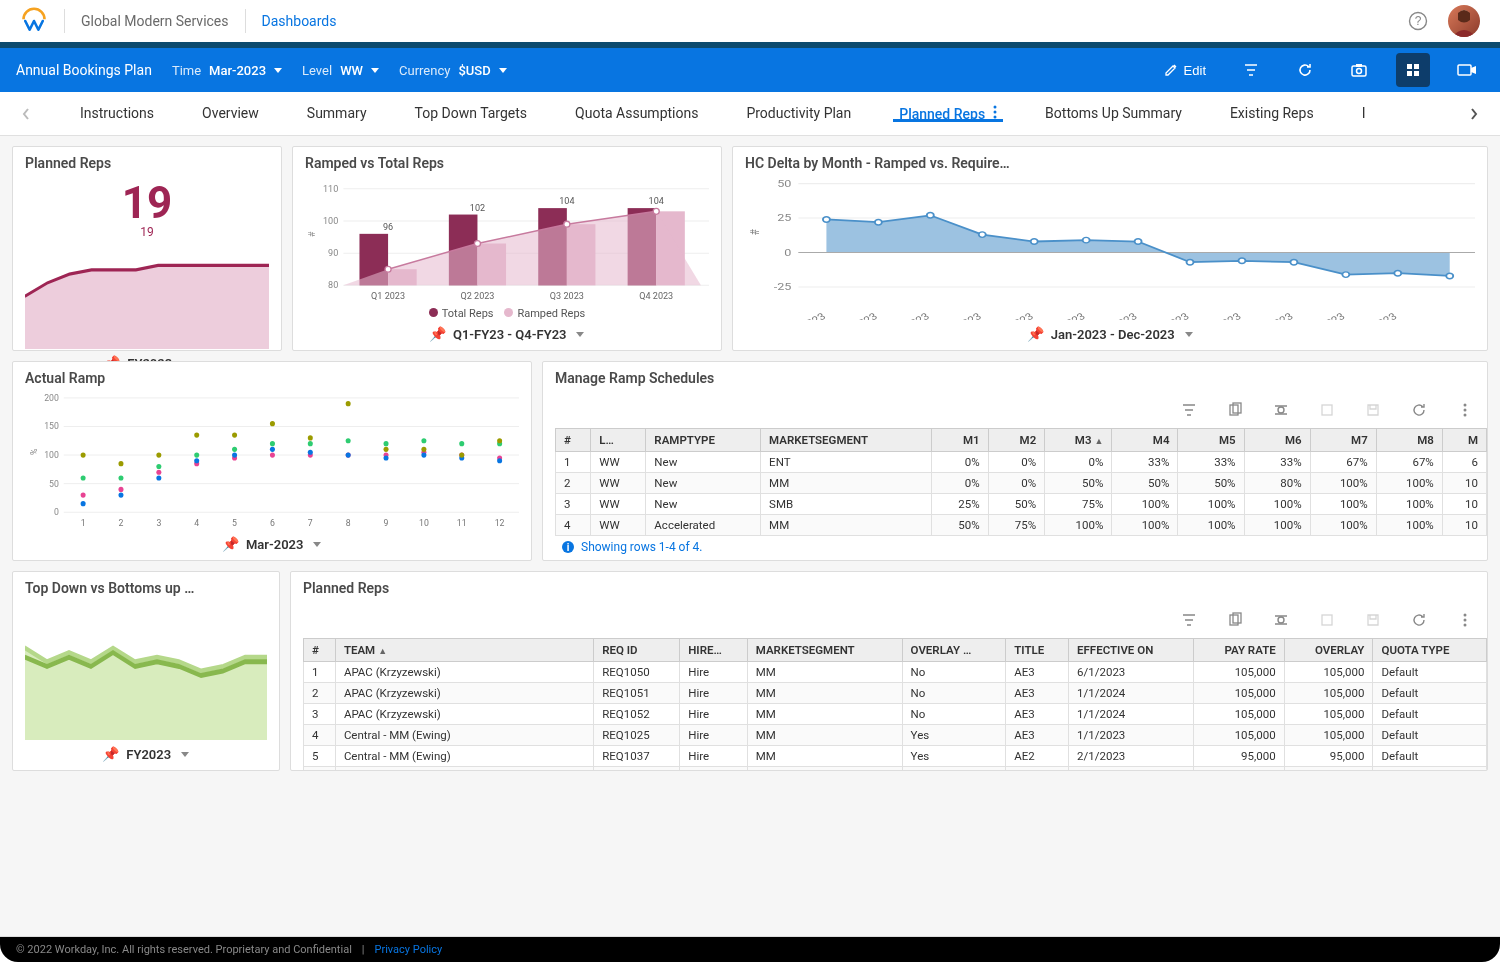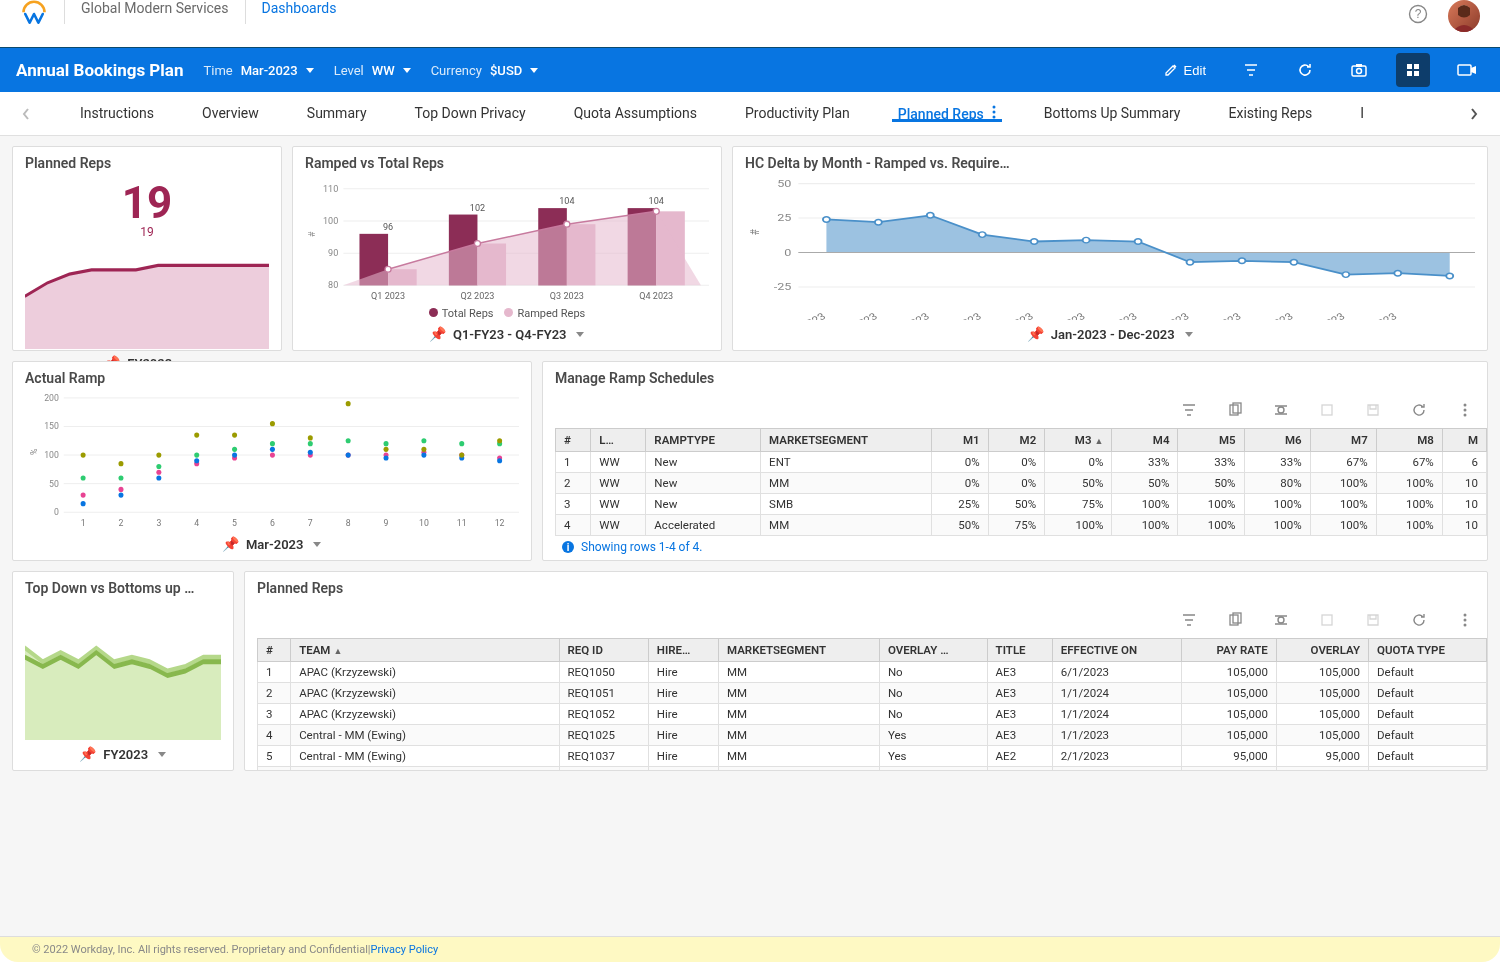--- a/index.html
+++ b/index.html
@@ -1,32 +1,32 @@
 <!DOCTYPE html>
 <html><head>
 <meta charset="utf-8">
 <style>
 * { margin:0; padding:0; box-sizing:border-box; }
 body { font-family: -apple-system, BlinkMacSystemFont, "Segoe UI", Roboto, sans-serif; font-size:13px; color:#333; background:#fff; }
 .app { width:1500px; height:962px; position:relative; display:flex; flex-direction:column; border-radius:18px; overflow:hidden; }
 
 
-.hdr { display:flex; height:48px; padding:0 20px; border-bottom:1px solid #0c4a6e; gap:16px; }
+.hdr { display:flex; align-items:center; height:48px; padding:0 20px; border-bottom:6px solid #0c4a6e; gap:16px; }
 .logo { width:28px; height:28px; position:relative; }
 .logo svg { width:100%; height:100%; }
 .divider-v { width:1px; height:24px; background:#ddd; }
 .org { color:#6a6a6a; font-size:14px; }
 .org-link { color:#0875e1; font-size:14px; text-decoration:none; }
 .hdr-spacer { flex:1; }
 .hdr-btn { width:28px; height:28px; border:none; background:none; display:flex; align-items:center; justify-content:center; cursor:pointer; border-radius:50%; }
 .avatar { width:32px; height:32px; border-radius:50%; background:linear-gradient(135deg,#d97a5a,#8b3a2a); overflow:hidden; }
 
 
 .bluebar { display:flex; align-items:center; height:44px; background:#0875e1; color:#fff; padding:0 16px; gap:20px; }
-.bluebar .title { font-size:17px; font-weight:700; }
+.bluebar .title { font-size:14px; font-weight:400; }
 .bluebar .fld { display:flex; align-items:flex-start; gap:8px; font-size:13px; }
 .bluebar .fld-label { opacity:0.85; }
 .bluebar .fld-val { font-weight:500; display:flex; align-items:center; gap:4px; }
 .bluebar-spacer { flex:1; }
 .bluebar .bbtn { width:34px; height:34px; border:none; background:none; display:flex; align-items:center; justify-content:center; cursor:pointer; border-radius:4px; color:#fff; }
 .bluebar .bbtn.edit { width:auto; padding:0 8px; gap:6px; font-size:13px; }
 .bluebar .bbtn.dark { background:#0d3d6b; }
 
 
 .tabrow { display:flex; align-items:center; height:44px; border-bottom:1px solid #e0e0e0; padding:0 12px; gap:34px; }
@@ -57,21 +57,21 @@
 .tool-btn { width:20px; height:20px; background:none; border:none; cursor:pointer; color:#888; display:flex; align-items:center; justify-content:center; }
 table { width:100%; border-collapse:collapse; font-size:11.5px; }
 th { background:#eee; color:#333; font-weight:600; text-align:left; padding:4px 8px; border:1px solid #ccc; white-space:nowrap; }
 td { padding:3px 8px; border:1px solid #e0e0e0; white-space:nowrap; }
 tr:nth-child(even) td { background:#fafafa; }
 td.num, th.num { text-align:right; }
 .info-row { display:flex; align-items:center; gap:6px; color:#0875e1; font-size:12px; padding:4px 6px; }
 .sort-ind { font-size:9px; color:#666; margin-left:3px; }
 
 
-.footer { height:26px; background:#fef9c3; border-top:1px solid #ddd; font-size:11px; color:#888; display:flex; align-items:center; padding:0 32px; }
+.footer { height:26px; background:#000000; border-top:1px solid #ddd; font-size:11px; color:#888; display:flex; align-items:center; padding:0 16px; gap:10px; }
 .footer a { color:#0875e1; text-decoration:none; }
 
 
 .chev-down { display:inline-block; width:0; height:0; border-left:4px solid transparent; border-right:4px solid transparent; border-top:5px solid currentColor; vertical-align:middle; margin-left:4px; }
 </style>
 </head>
 <body>
 
 <div class="app">
 
@@ -168,21 +168,21 @@
   <div class="tabrow">
     <div class="tab-arrow">
       <svg width="10" height="14" viewBox="0 0 10 14">
           <path d="M7 2 L3 7 L7 12" fill="none" stroke="#bbb" stroke-width="2"></path>
         </svg>
     </div>
     <div id="tabs-container" style="display:flex;gap:36px;flex:1;overflow:hidden;">
         <div class="tab">Instructions</div>
         <div class="tab">Overview</div>
         <div class="tab">Summary</div>
-        <div class="tab">Top Down Privacy</div>
+        <div class="tab">Top Down Targets</div>
         <div class="tab">Quota Assumptions</div>
         <div class="tab">Productivity Plan</div>
         <div class="tab active">Planned Reps<span class="menu-btn"><svg width="4" height="14" viewBox="0 0 4 14">
               <circle cx="2" cy="2" r="1.5" fill="#0875e1"></circle>
               <circle cx="2" cy="7" r="1.5" fill="#0875e1"></circle>
               <circle cx="2" cy="12" r="1.5" fill="#0875e1"></circle>
             </svg></span></div>
         <div class="tab">Bottoms Up Summary</div>
         <div class="tab">Existing Reps</div>
         <div class="tab">I</div>
@@ -529,21 +529,21 @@
           <svg width="14" height="14" viewBox="0 0 14 14">
               <circle cx="7" cy="7" r="6" fill="#0875e1"></circle>
               <text x="7" y="10.5" text-anchor="middle" fill="#fff" font-size="10" font-weight="bold">i</text>
             </svg>
           <span>Showing rows 1-4 of 4.</span>
         </div>
       </div>
     </div>
 
     <div class="row" style="margin-bottom:0;">
-      <div class="card" style="width:222px;height:200px;">
+      <div class="card" style="width:268px;height:200px;">
         <div class="card-title">Top Down vs Bottoms up …</div>
         <div class="chart-box">
           <svg id="spark-tdbu" width="100%" height="100%" viewBox="0 0 250 50" preserveAspectRatio="none">
               <path d="M0,50 L0,16.66666666666667 L22.727272727272727,21.666666666666668 L45.45454545454545,18.333333333333336 L68.18181818181817,21.666666666666668 L90.9090909090909,16.66666666666667 L113.63636363636363,21.666666666666668 L136.36363636363635,20 L159.0909090909091,21.666666666666668 L181.8181818181818,25 L204.54545454545456,23.333333333333332 L227.27272727272725,20 L250,20 L250,50 Z" fill="#d8ecbd"></path>
               <path d="M0,16.66666666666667 L22.727272727272727,21.666666666666668 L45.45454545454545,18.333333333333336 L68.18181818181817,21.666666666666668 L90.9090909090909,16.66666666666667 L113.63636363636363,21.666666666666668 L136.36363636363635,20 L159.0909090909091,21.666666666666668 L181.8181818181818,25 L204.54545454545456,23.333333333333332 L227.27272727272725,20 L250,20" fill="none" stroke="#b5d88a" stroke-width="1.8"></path>
               <path d="M0,20 L22.727272727272727,23.333333333333332 L45.45454545454545,20 L68.18181818181817,23.333333333333332 L90.9090909090909,18.333333333333336 L113.63636363636363,23.333333333333332 L136.36363636363635,21.666666666666668 L159.0909090909091,23.333333333333332 L181.8181818181818,26.666666666666668 L204.54545454545456,25 L227.27272727272725,21.666666666666668 L250,21.666666666666668" fill="none" stroke="#88b84e" stroke-width="1.8"></path>
             </svg>
         </div>
         <div class="card-footer">
           <span class="pin-icon">📌</span>

